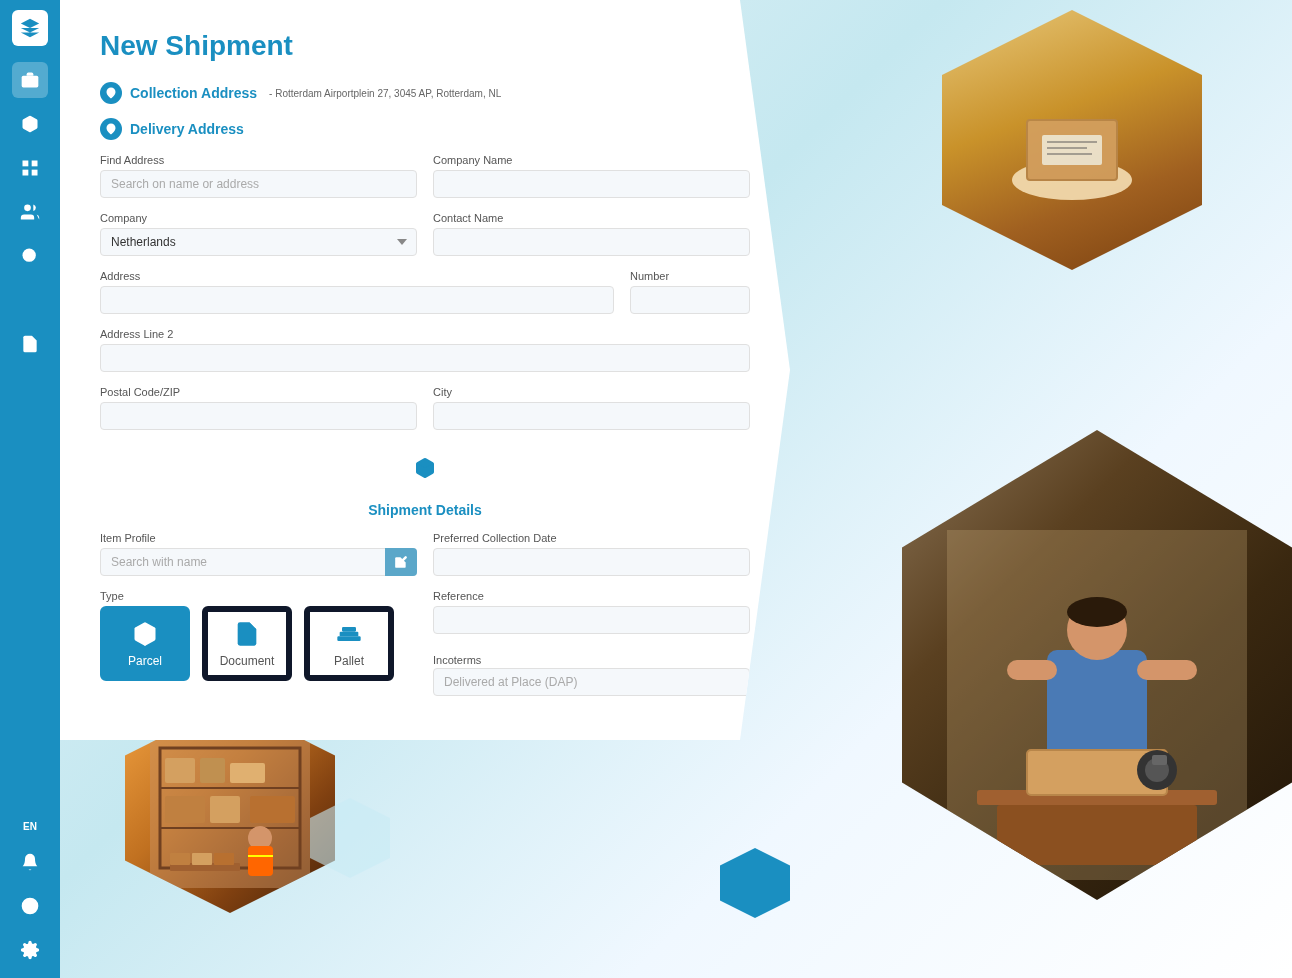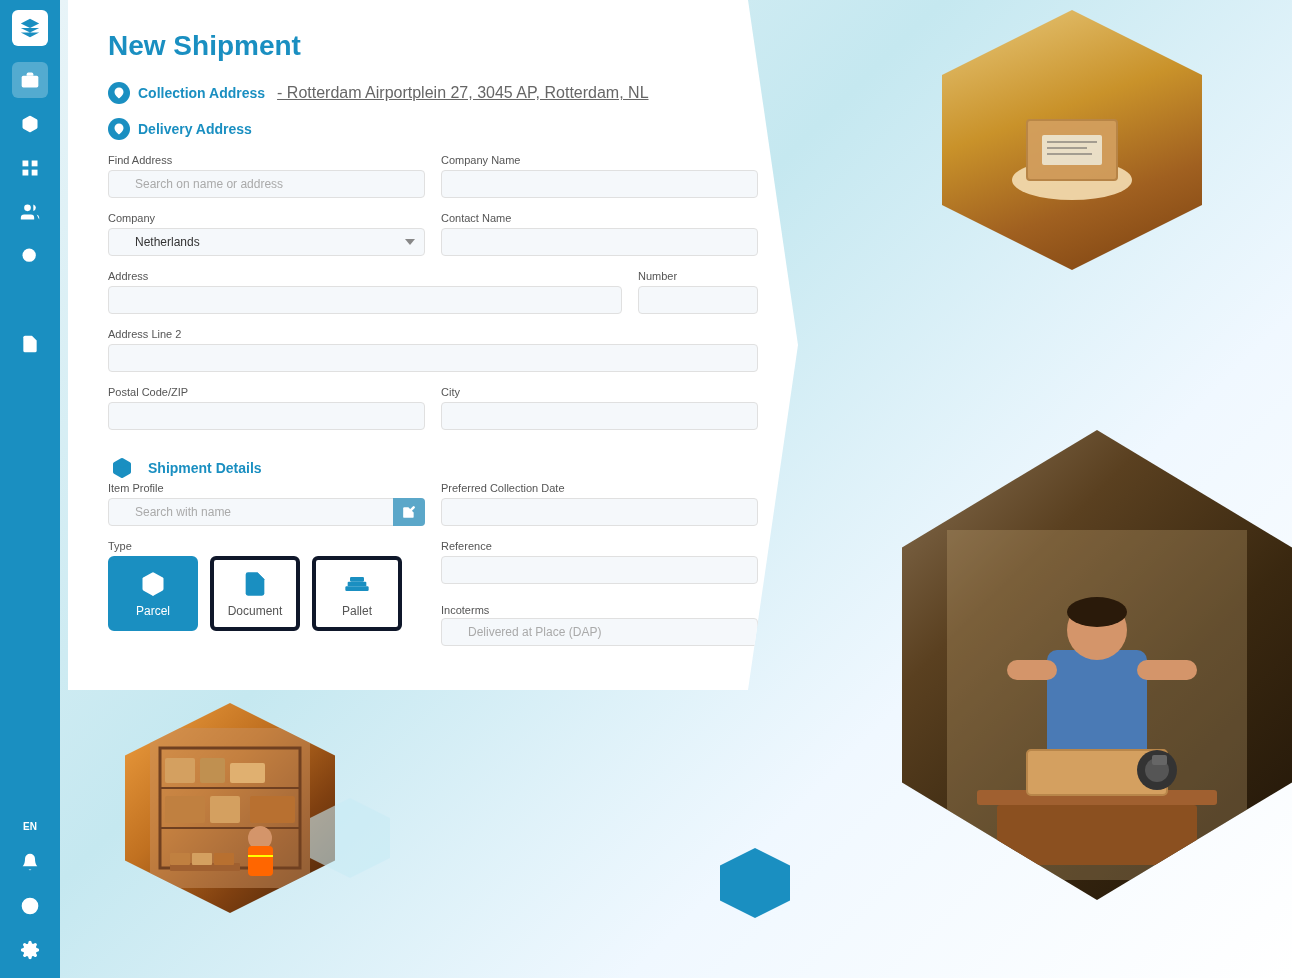--- a/index.html
+++ b/index.html
@@ -59,21 +59,21 @@
     .main {
       flex: 1;
       position: relative;
       overflow: hidden;
     }
 
     
     .form-panel {
       position: absolute;
       top: 0;
-      left: 8px;
+      left: 0;
       width: 730px;
       background: white;
       padding: 30px 40px;
       min-height: 660px;
       clip-path: polygon(0 0, 680px 0, 730px 50%, 680px 100%, 0 100%);
       z-index: 5;
     }
 
     .page-title {
       font-size: 28px;
@@ -99,24 +99,23 @@
       justify-content: center;
       flex-shrink: 0;
     }
     .section-icon svg { width: 12px; height: 12px; fill: white; }
     .section-title {
       font-size: 14px;
       font-weight: 600;
       color: #1a8fc1;
     }
     .section-subtitle {
-      font-size: 16px;
+      font-size: 10px;
       color: #666;
       margin-left: 4px;
-      text-decoration: underline;
     }
 
     
     .form-row {
       display: flex;
       gap: 16px;
       margin-bottom: 14px;
     }
     .form-group {
       display: flex;
@@ -125,21 +124,21 @@
     }
     .form-group.narrow { flex: 0 0 120px; }
     .form-group.wide { flex: 2; }
     label {
       font-size: 11px;
       color: #555;
       margin-bottom: 4px;
     }
     input[type="text"], select {
       width: 100%;
-      padding: 6px 26px;
+      padding: 6px 10px;
       border: 1px solid #e0e0e0;
       border-radius: 4px;
       background: #f5f8fb;
       font-size: 12px;
       color: #333;
       outline: none;
     }
     input[type="text"]::placeholder { color: #aaa; }
     select {
       appearance: none;
@@ -164,21 +163,23 @@
       pointer-events: none;
     }
 
     
     .shipment-section {
       margin-top: 24px;
     }
     .shipment-section-header {
       display: flex;
       align-items: center;
-      gap: 12px;
+      gap: 20px;
+      margin-bottom: 14px;
+      flex-direction: column;
     }
     .shipment-icon {
       width: 28px;
       height: 28px;
       display: flex;
       align-items: center;
       justify-content: center;
     }
 
     
@@ -203,21 +204,21 @@
     .edit-btn svg { width: 14px; height: 14px; fill: white; }
 
     
     .type-buttons {
       display: flex;
       gap: 12px;
     }
     .type-btn {
       width: 90px;
       height: 75px;
-      border: 4px solid #0f172a;
+      border: 6px solid #0f172a;
       border-radius: 6px;
       background: white;
       cursor: pointer;
       display: flex;
       flex-direction: column;
       align-items: center;
       justify-content: center;
       gap: 6px;
       font-size: 12px;
       color: #555;

